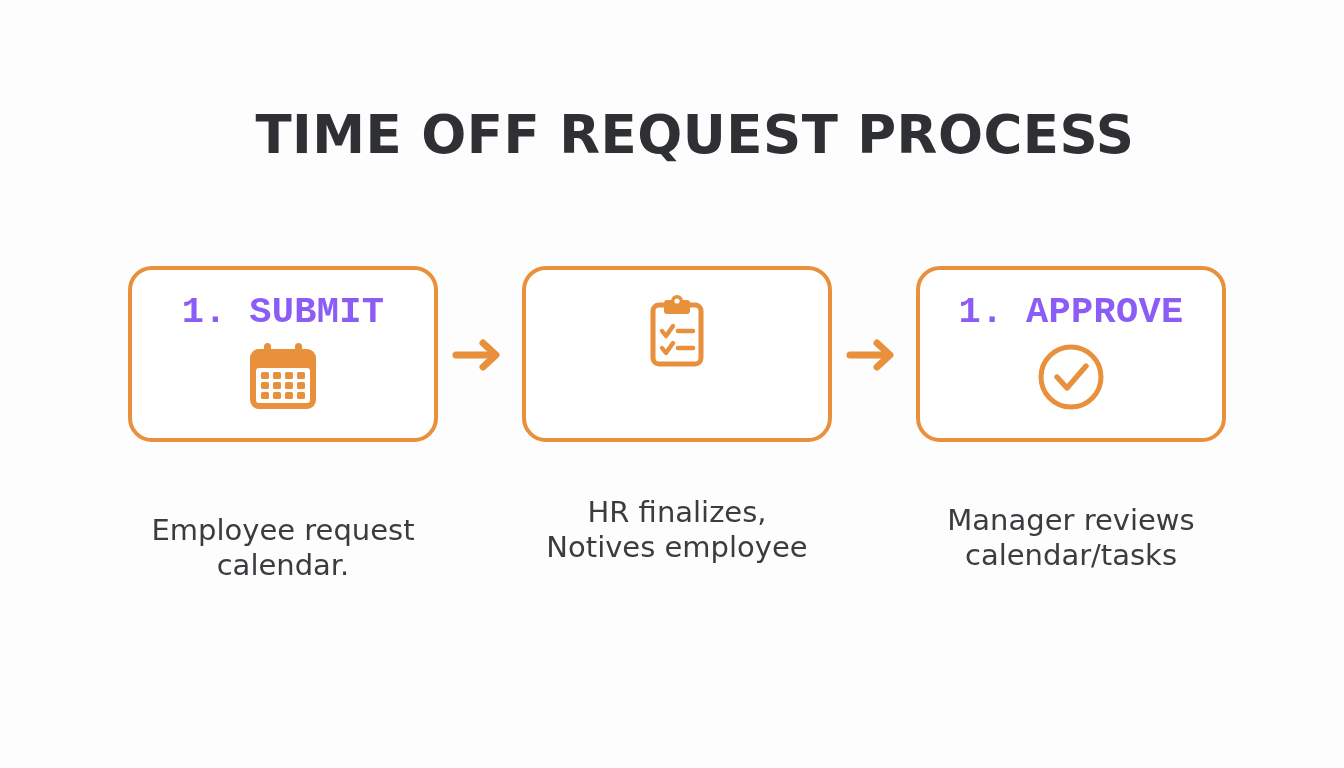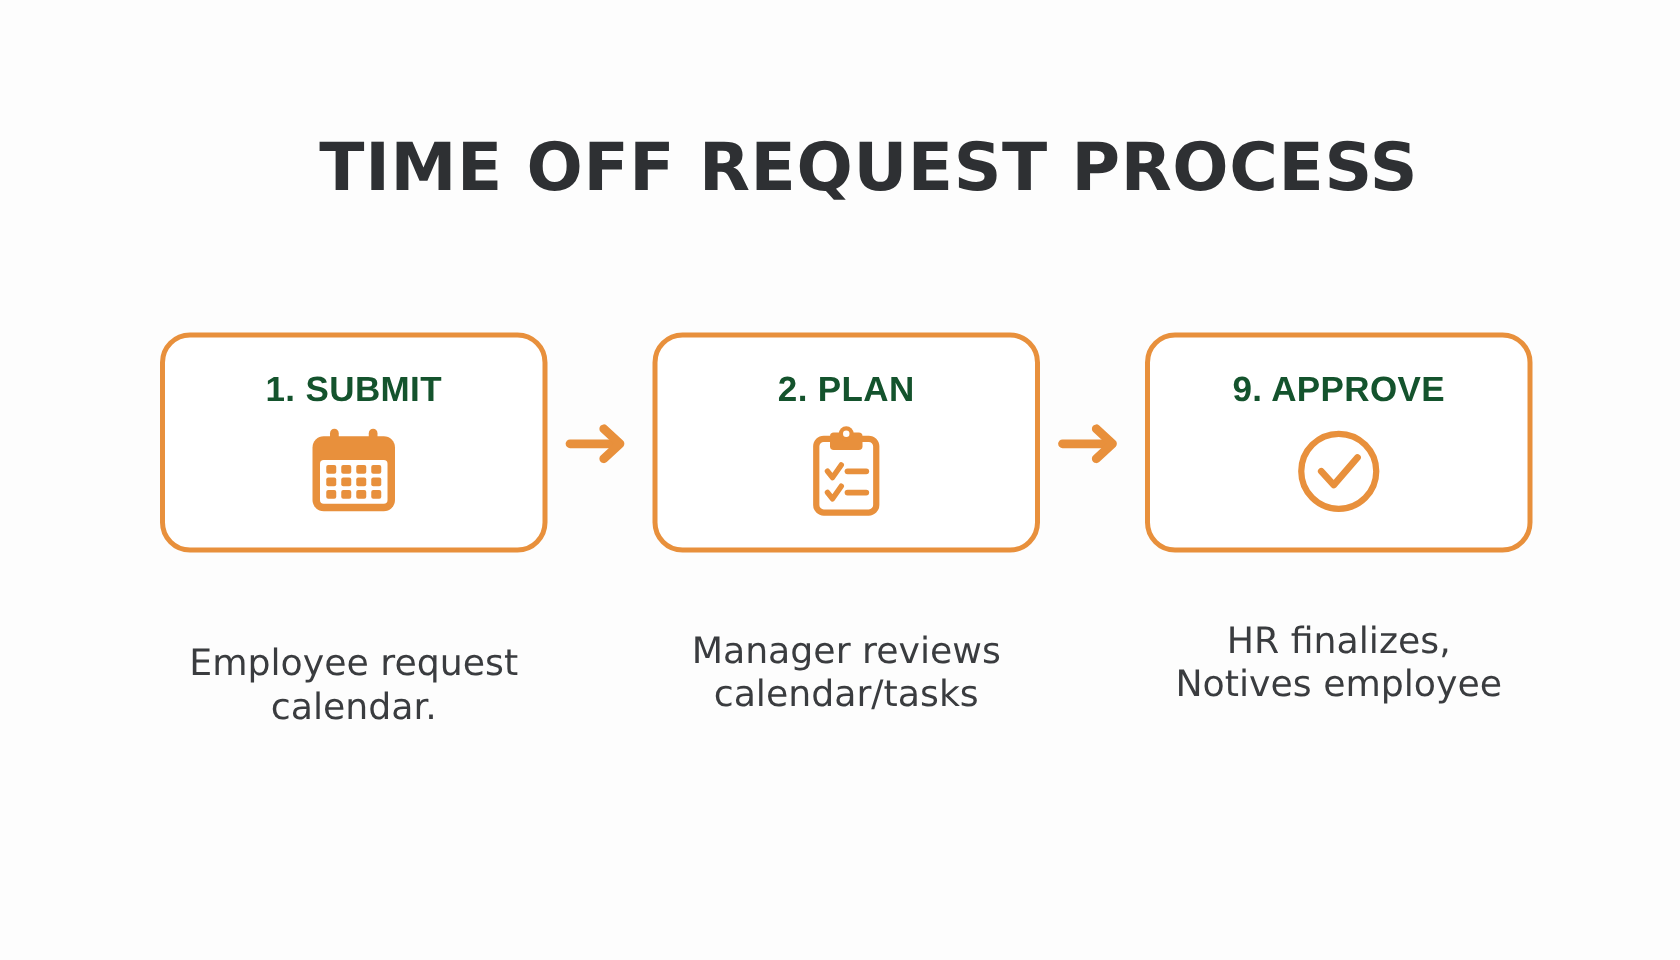--- a/index.html
+++ b/index.html
@@ -61,26 +61,26 @@
     background: #ffffff;
     display: flex;
     flex-direction: column;
     align-items: center;
     justify-content: flex-start;
     padding-top: 24px;
     flex: none;
   }
 
   .step-title {
-    font-size: 28px;
+    font-size: 37px;
     line-height: 36px;
     font-weight: 700;
-    color: #14532d;
+    color: #8b5cf6;
     letter-spacing: 0.3px;
-    font-family: Liberation Sans, sans-serif;
+    font-family: Liberation Mono, monospace;
     white-space: nowrap;
     margin-bottom: 10px;
   }
 
   .step-icon {
     width: 74px;
     height: 74px;
     display: flex;
     align-items: center;
     justify-content: center;
@@ -166,21 +166,20 @@
     </div>
 
     <div class="arrow">
       <svg width="56" height="34" viewBox="0 0 56 34" xmlns="http://www.w3.org/2000/svg">
         <line x1="4" y1="17" x2="42" y2="17" stroke="#e8903c" stroke-width="7" stroke-linecap="round"></line>
         <polyline points="31,5 44,17 31,29" fill="none" stroke="#e8903c" stroke-width="7" stroke-linecap="round" stroke-linejoin="round"></polyline>
       </svg>
     </div>
 
     <div class="step-card">
-      <div class="step-title">2. PLAN</div>
       <div class="step-icon">
         <svg width="66" height="74" viewBox="0 0 66 74" xmlns="http://www.w3.org/2000/svg">
 
           <rect x="9" y="11" width="48" height="59" rx="6" fill="none" stroke="#e8903c" stroke-width="5"></rect>
 
           <rect x="20" y="6" width="26" height="14" rx="3" fill="#e8903c"></rect>
 
           <circle cx="33" cy="7" r="6" fill="#e8903c"></circle>
           <circle cx="33" cy="7" r="2.6" fill="#ffffff"></circle>
 
@@ -194,43 +193,43 @@
     </div>
 
     <div class="arrow">
       <svg width="56" height="34" viewBox="0 0 56 34" xmlns="http://www.w3.org/2000/svg">
         <line x1="4" y1="17" x2="42" y2="17" stroke="#e8903c" stroke-width="7" stroke-linecap="round"></line>
         <polyline points="31,5 44,17 31,29" fill="none" stroke="#e8903c" stroke-width="7" stroke-linecap="round" stroke-linejoin="round"></polyline>
       </svg>
     </div>
 
     <div class="step-card">
-      <div class="step-title">9. APPROVE</div>
+      <div class="step-title">1. APPROVE</div>
       <div class="step-icon">
         <svg width="70" height="70" viewBox="0 0 70 70" xmlns="http://www.w3.org/2000/svg">
           <circle cx="35" cy="35" r="30" fill="none" stroke="#e8903c" stroke-width="5"></circle>
           <polyline points="21,35 31,46 50,24" fill="none" stroke="#e8903c" stroke-width="5.4" stroke-linecap="round" stroke-linejoin="round"></polyline>
         </svg>
       </div>
     </div>
 
   </div>
 
   <div class="captions">
 
     <div class="caption c1">
       <span class="ln">Employee request</span>
       <span class="ln">calendar.</span>
     </div>
 
+    <div class="caption c3">
+      <span class="ln">HR finalizes,</span>
+      <span class="ln">Notives employee</span>
+    </div>
+
     <div class="caption c2">
       <span class="ln">Manager reviews</span>
       <span class="ln">calendar/tasks</span>
     </div>
 
-    <div class="caption c3">
-      <span class="ln">HR finalizes,</span>
-      <span class="ln">Notives employee</span>
-    </div>
-
   </div>
 
 </div>
 
 </body></html>

